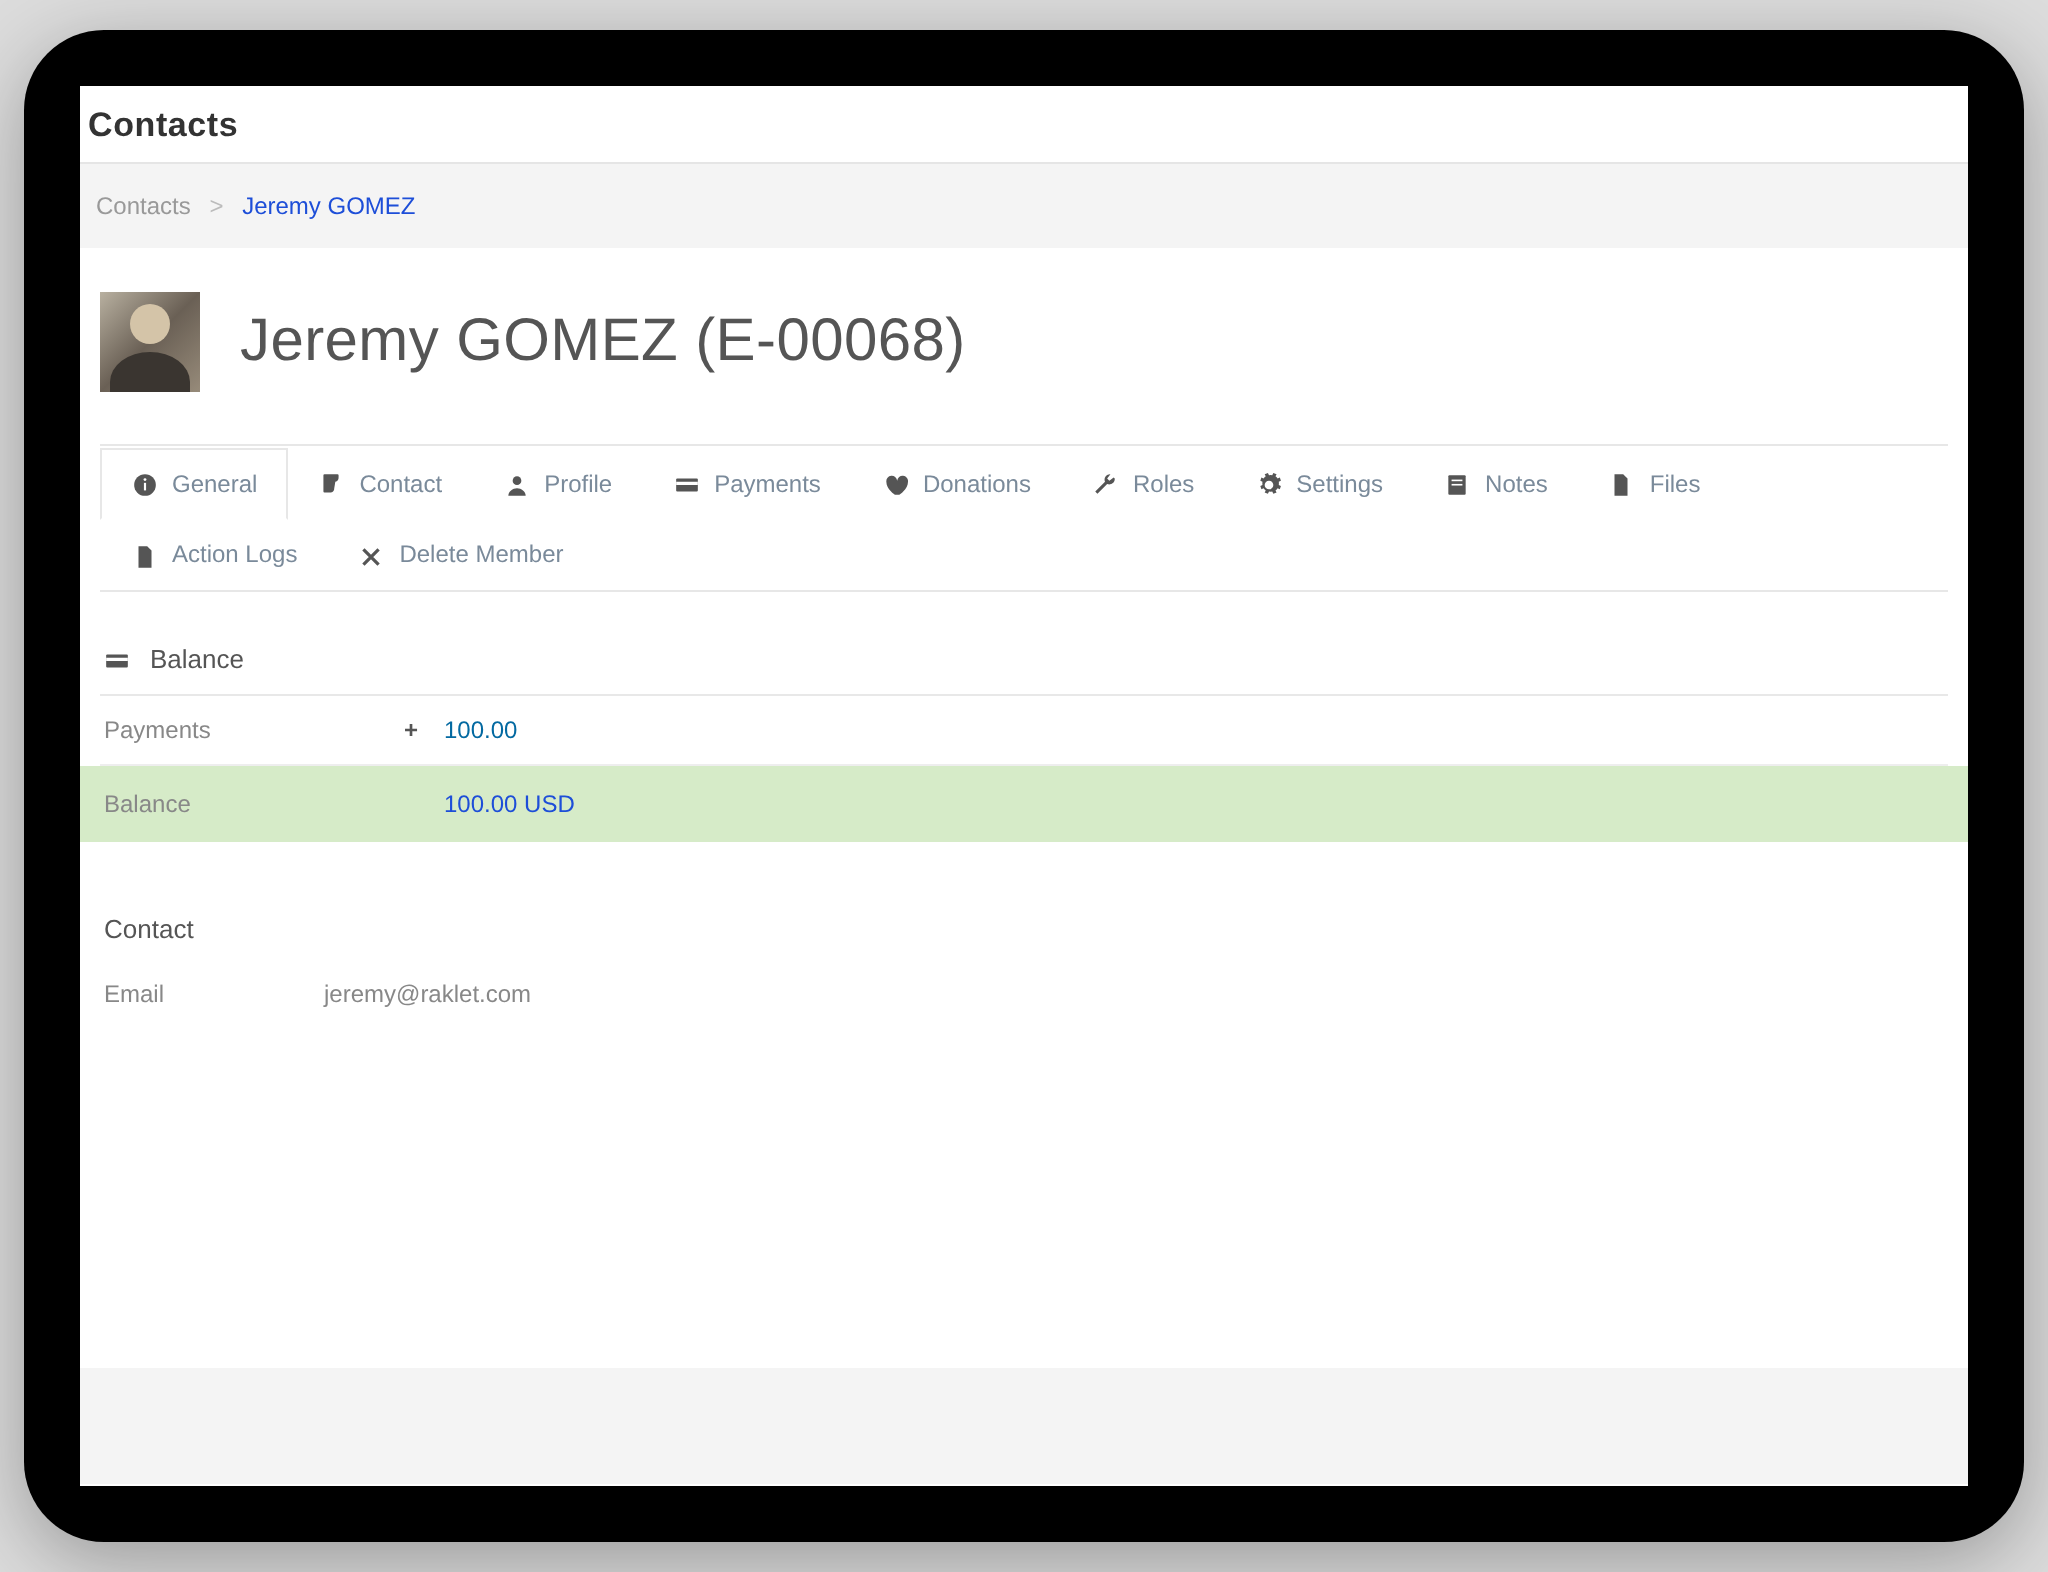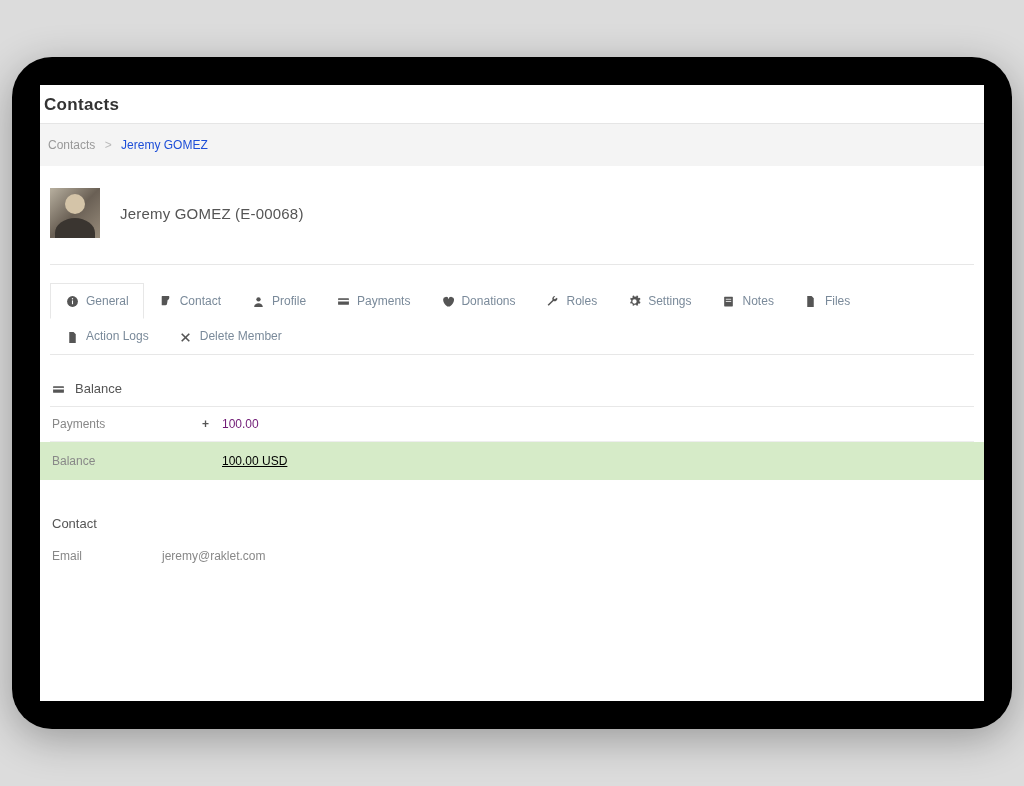--- a/index.html
+++ b/index.html
@@ -7,21 +7,21 @@
       font-family: -apple-system, BlinkMacSystemFont, "Segoe UI", Arial, sans-serif;
       background: #dcdcdc;
       display: flex;
       justify-content: center;
       align-items: center;
       min-height: 786px;
       padding: 10px;
     }
     .device-frame {
       width: 1000px;
-      height: 672px;
+      height: 756px;
       background: #000;
       border-radius: 40px;
       padding: 28px;
       box-shadow: 0 10px 40px rgba(0,0,0,0.3);
     }
     .screen {
       width: 100%;
       height: 100%;
       background: #fff;
       overflow: hidden;
@@ -82,31 +82,31 @@
       content: "";
       position: absolute;
       bottom: -10px;
       left: 5px;
       width: 40px;
       height: 30px;
       background: #3a3530;
       border-radius: 50% 50% 0 0;
     }
     .contact-name {
-      font-size: 15px;
+      font-size: 30px;
       font-weight: 400;
       color: #555;
       letter-spacing: 0.2px;
     }
     .tabs {
       display: flex;
       flex-wrap: wrap;
       border-bottom: 1px solid #e7e7e7;
       border-top: 1px solid #e7e7e7;
-      padding-top: 18px;
+      padding-top: 1px;
     }
     .tab {
       display: flex;
       align-items: center;
       gap: 7px;
       padding: 10px 14px;
       font-size: 12px;
       color: #7a8a9a;
       cursor: pointer;
       border: 1px solid transparent;
@@ -143,29 +143,29 @@
     .section-header.plain { border-bottom: none; padding-bottom: 6px; padding-top: 20px; }
     .row {
       display: flex;
       align-items: center;
       padding: 10px 2px;
       font-size: 12px;
       border-bottom: 1px solid #eee;
     }
     .row .label { width: 150px; color: #888; }
     .row .sym { width: 20px; color: #555; font-weight: 700; }
-    .row .val { color: #701a75; }
+    .row .val { color: #0369a1; }
     .row.balance-row {
       background: #d6ebc8;
       border-bottom: none;
       margin: 0 -10px;
       padding: 12px 12px;
     }
     .row.balance-row .label { color: #888; }
-    .row.balance-row .val { color: #000000; text-decoration: underline; }
+    .row.balance-row .val { color: #1d4ed8; }
     .contact-section .row .label { width: 110px; }
     .contact-section .row .val { color: #888; }
     .contact-section .row { border-bottom: 1px solid #4c1d95; padding: 12px 2px; }
     .contact-section .row:last-child { border-bottom: none; }
     .icn svg { width: 13px; height: 13px; fill: currentColor; vertical-align: middle; }
   </style>
 </head>
 <body>
 
 <div class="device-frame">

